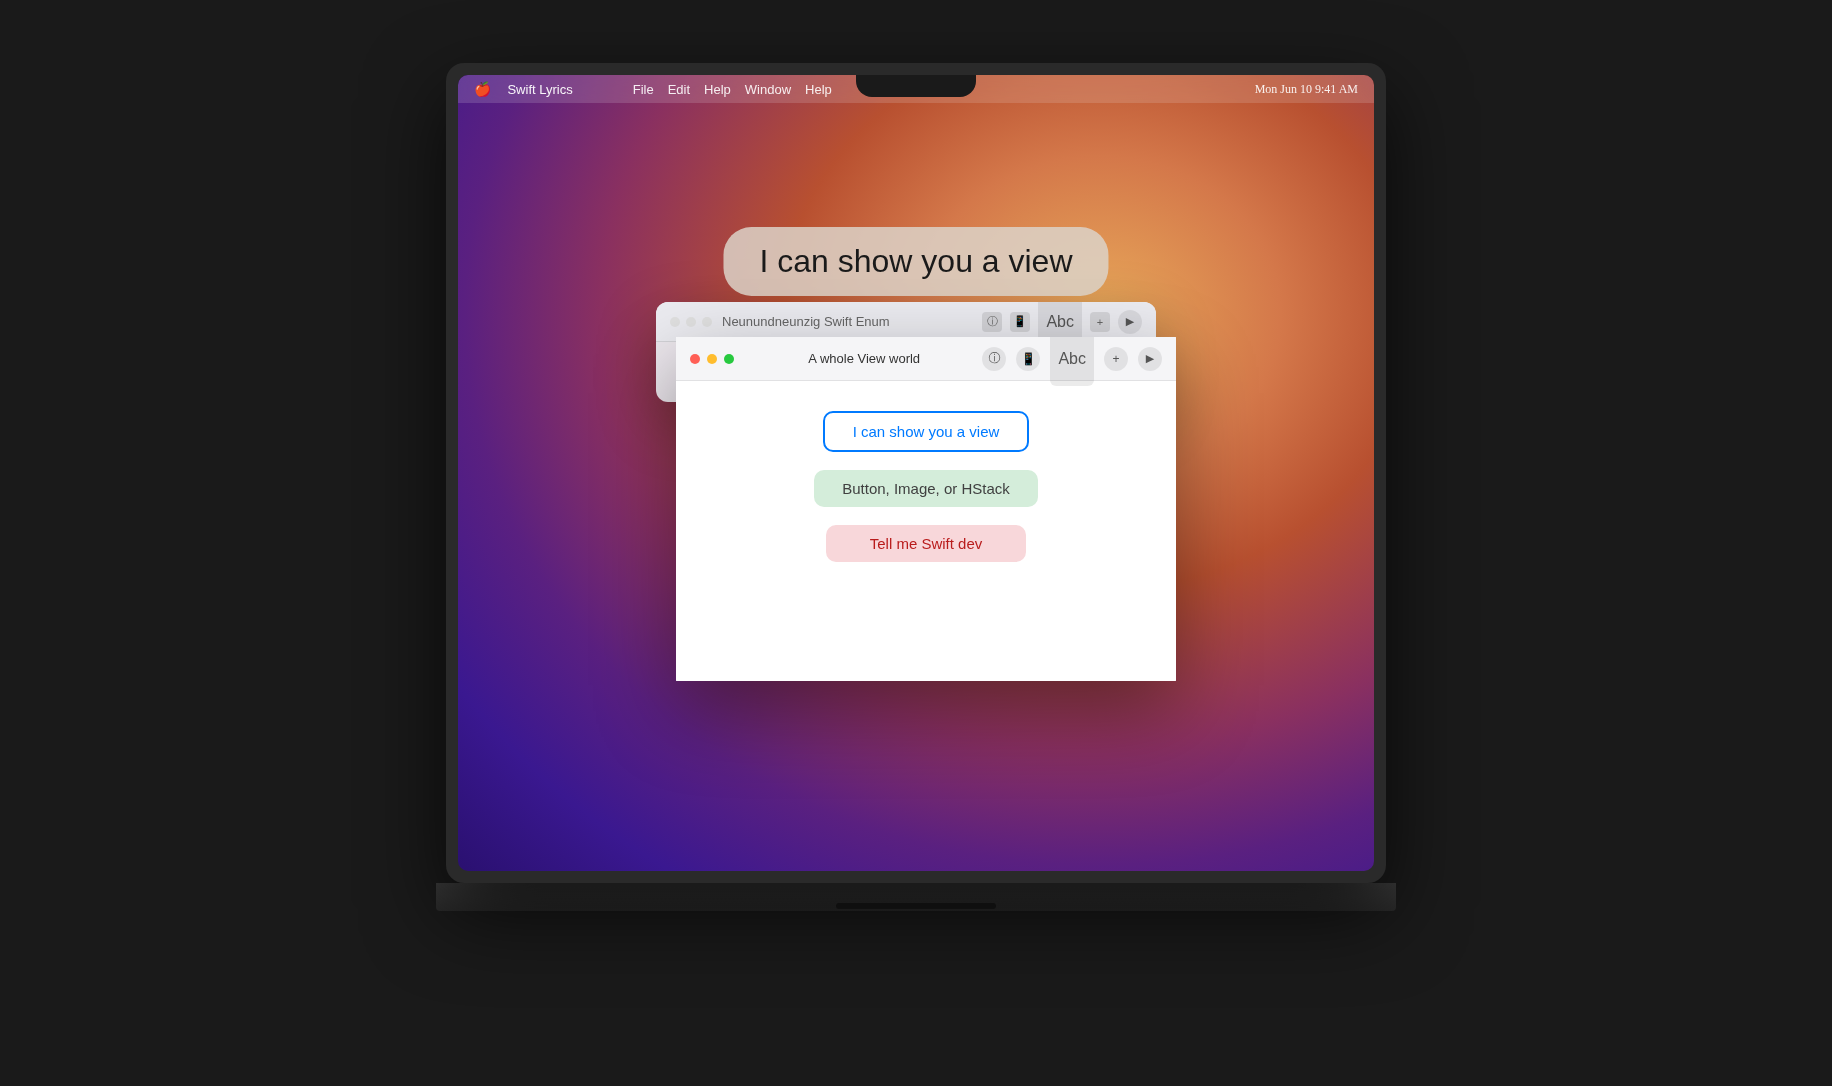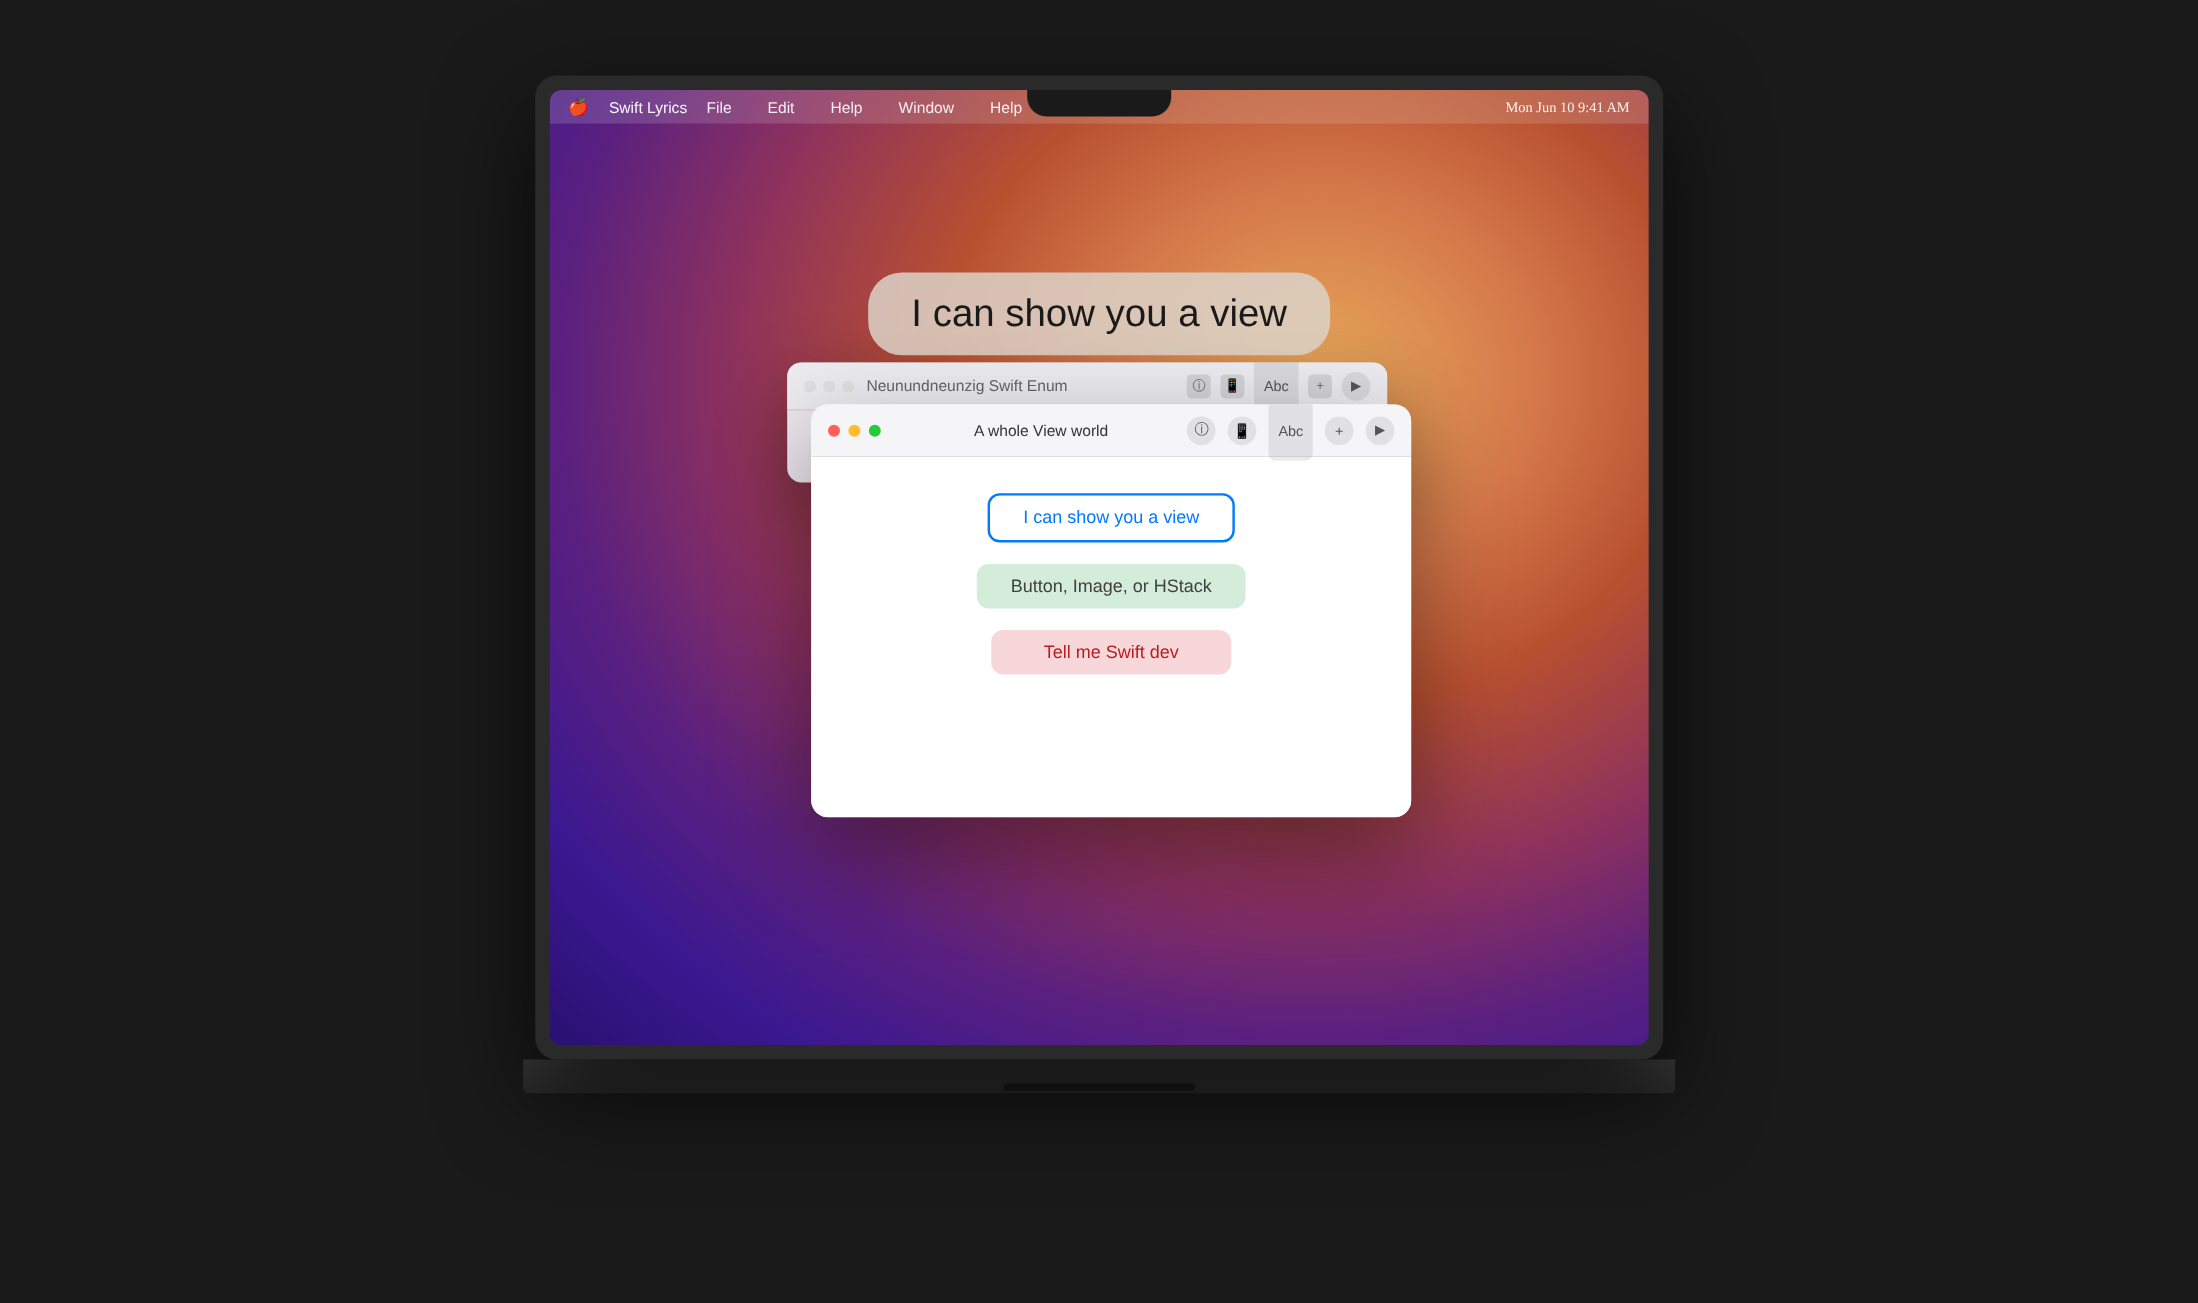--- a/index.html
+++ b/index.html
@@ -76,21 +76,22 @@
 
     .menubar-app-name {
       font-size: 13px;
       font-weight: 400;
       color: rgba(255,255,255,0.95);
     }
 
     .menubar-items {
       display: flex;
       align-items: flex-start;
-      gap: 30px;
+      gap: 14px;
+      margin-left: 44px;
     }
 
     .menubar-item {
       font-size: 13px;
       color: rgba(255,255,255,0.9);
     }
 
     .menubar-right {
       margin-left: auto;
       display: flex;
@@ -207,21 +208,21 @@
     }
 
     
     .fg-window {
       position: absolute;
       top: 190px;
       left: 50%;
       transform: translateX(-50%) translateX(10px);
       width: 500px;
       background: rgba(255, 255, 255, 0.98);
-      border-radius: 14px;
+      border-radius: 1px;
       box-shadow: 0 30px 80px rgba(0,0,0,0.4);
       z-index: 6;
       overflow: hidden;
     }
 
     .fg-window-titlebar {
       height: 44px;
       background: #f5f5f7;
       display: flex;
       align-items: center;
@@ -258,21 +259,21 @@
       align-items: center;
       justify-content: center;
       font-size: 12px;
       color: #555;
     }
 
     .toolbar-btn-rect {
       padding: 18px 8px;
       border-radius: 6px;
       background: rgba(0,0,0,0.08);
-      font-size: 12px;
+      font-size: 16px;
       color: #555;
     }
 
     .play-btn {
       width: 24px;
       height: 24px;
       border-radius: 50%;
       background: rgba(0,0,0,0.08);
       display: flex;
       align-items: center;

